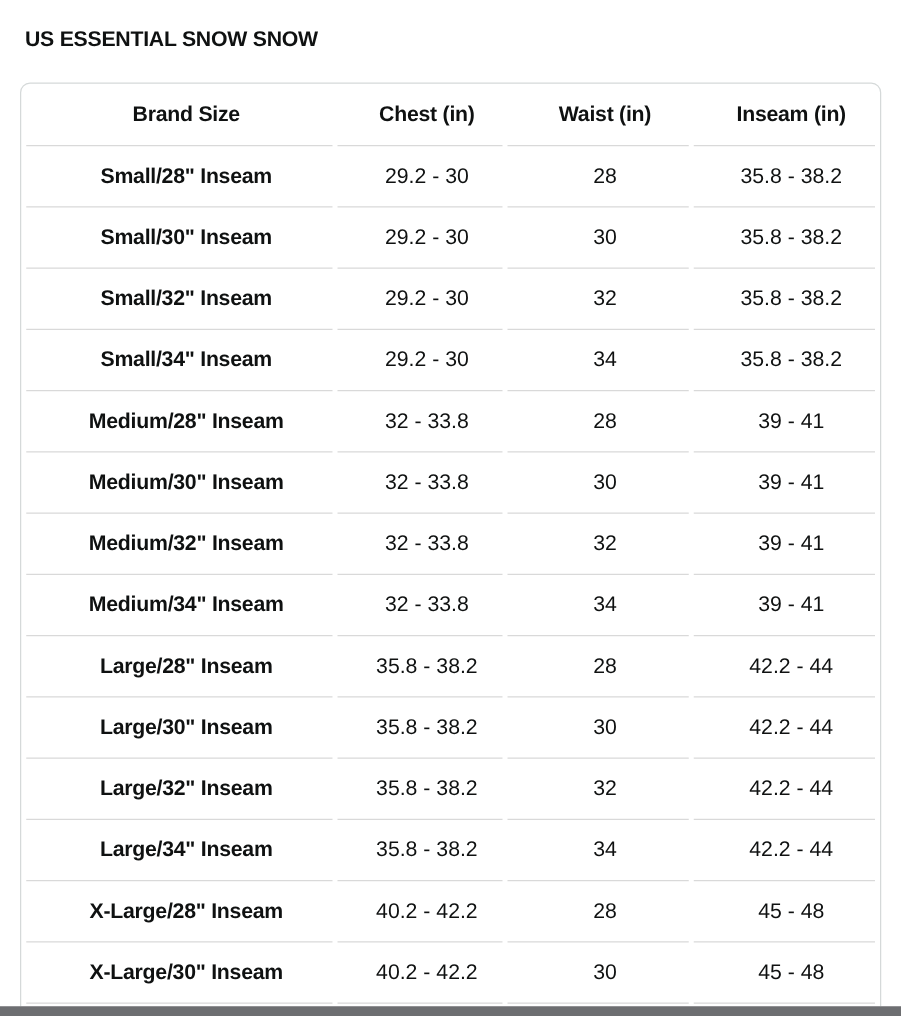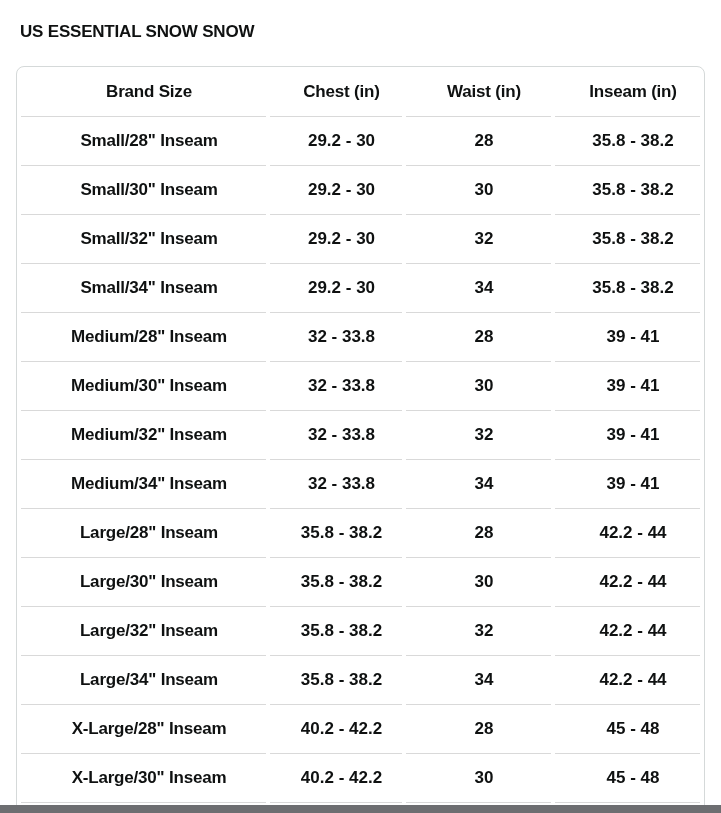--- a/index.html
+++ b/index.html
@@ -55,21 +55,21 @@
   table.size-chart thead th {
     height: 49px;
     font-weight: 700;
     letter-spacing: -0.2px;
   }
   table.size-chart tbody th {
     font-weight: 700;
     letter-spacing: -0.2px;
   }
   table.size-chart tbody td {
-    font-weight: 700;
+    font-weight: 400;
   }
   .hscrollbar {
     position: absolute;
     left: 0;
     bottom: 0;
     width: 721px;
     height: 8px;
     background: #ffffff;
     z-index: 10;
   }

